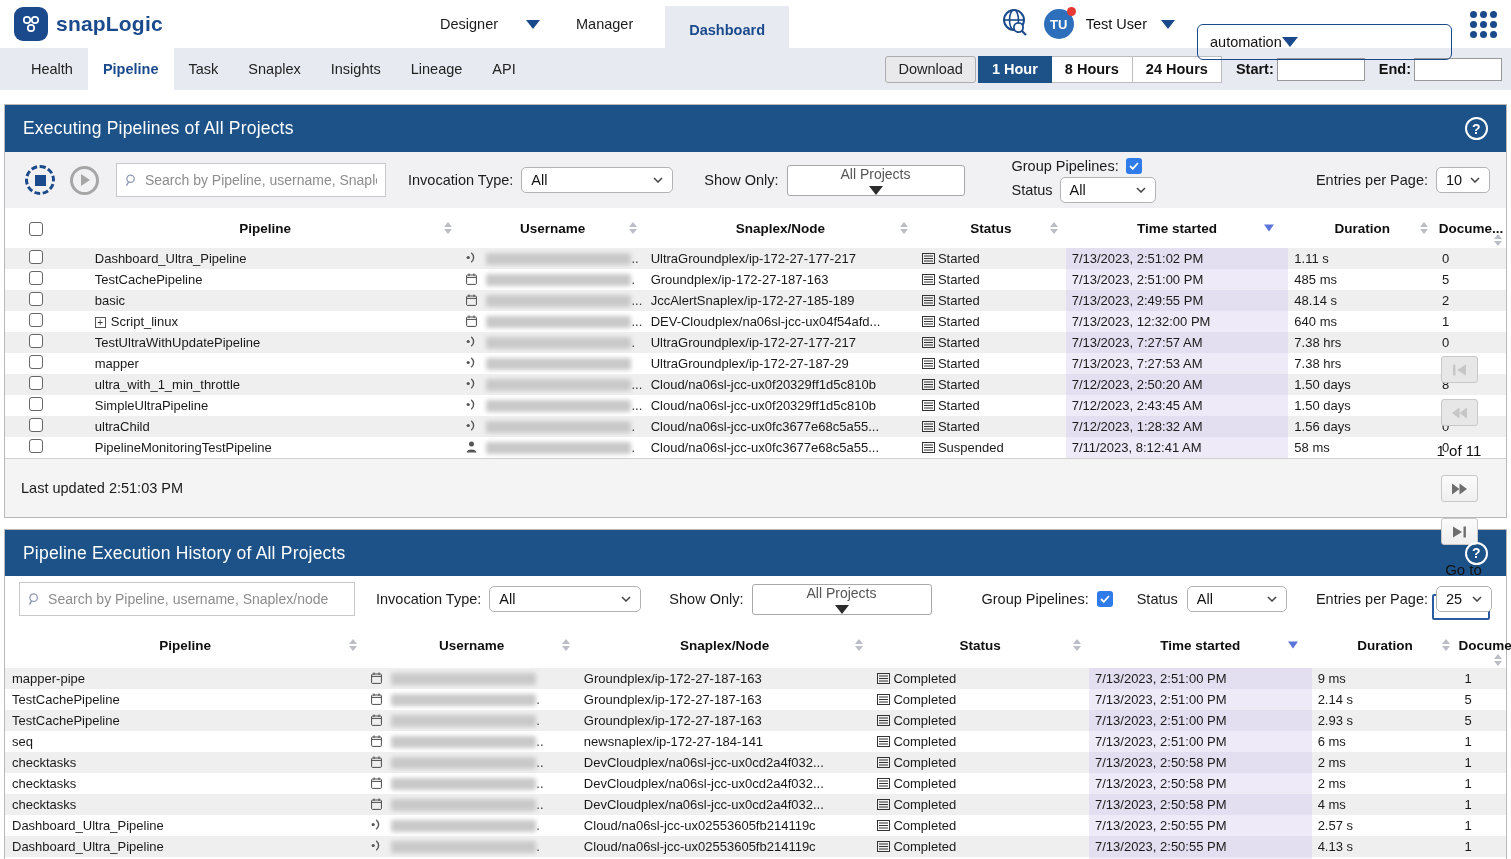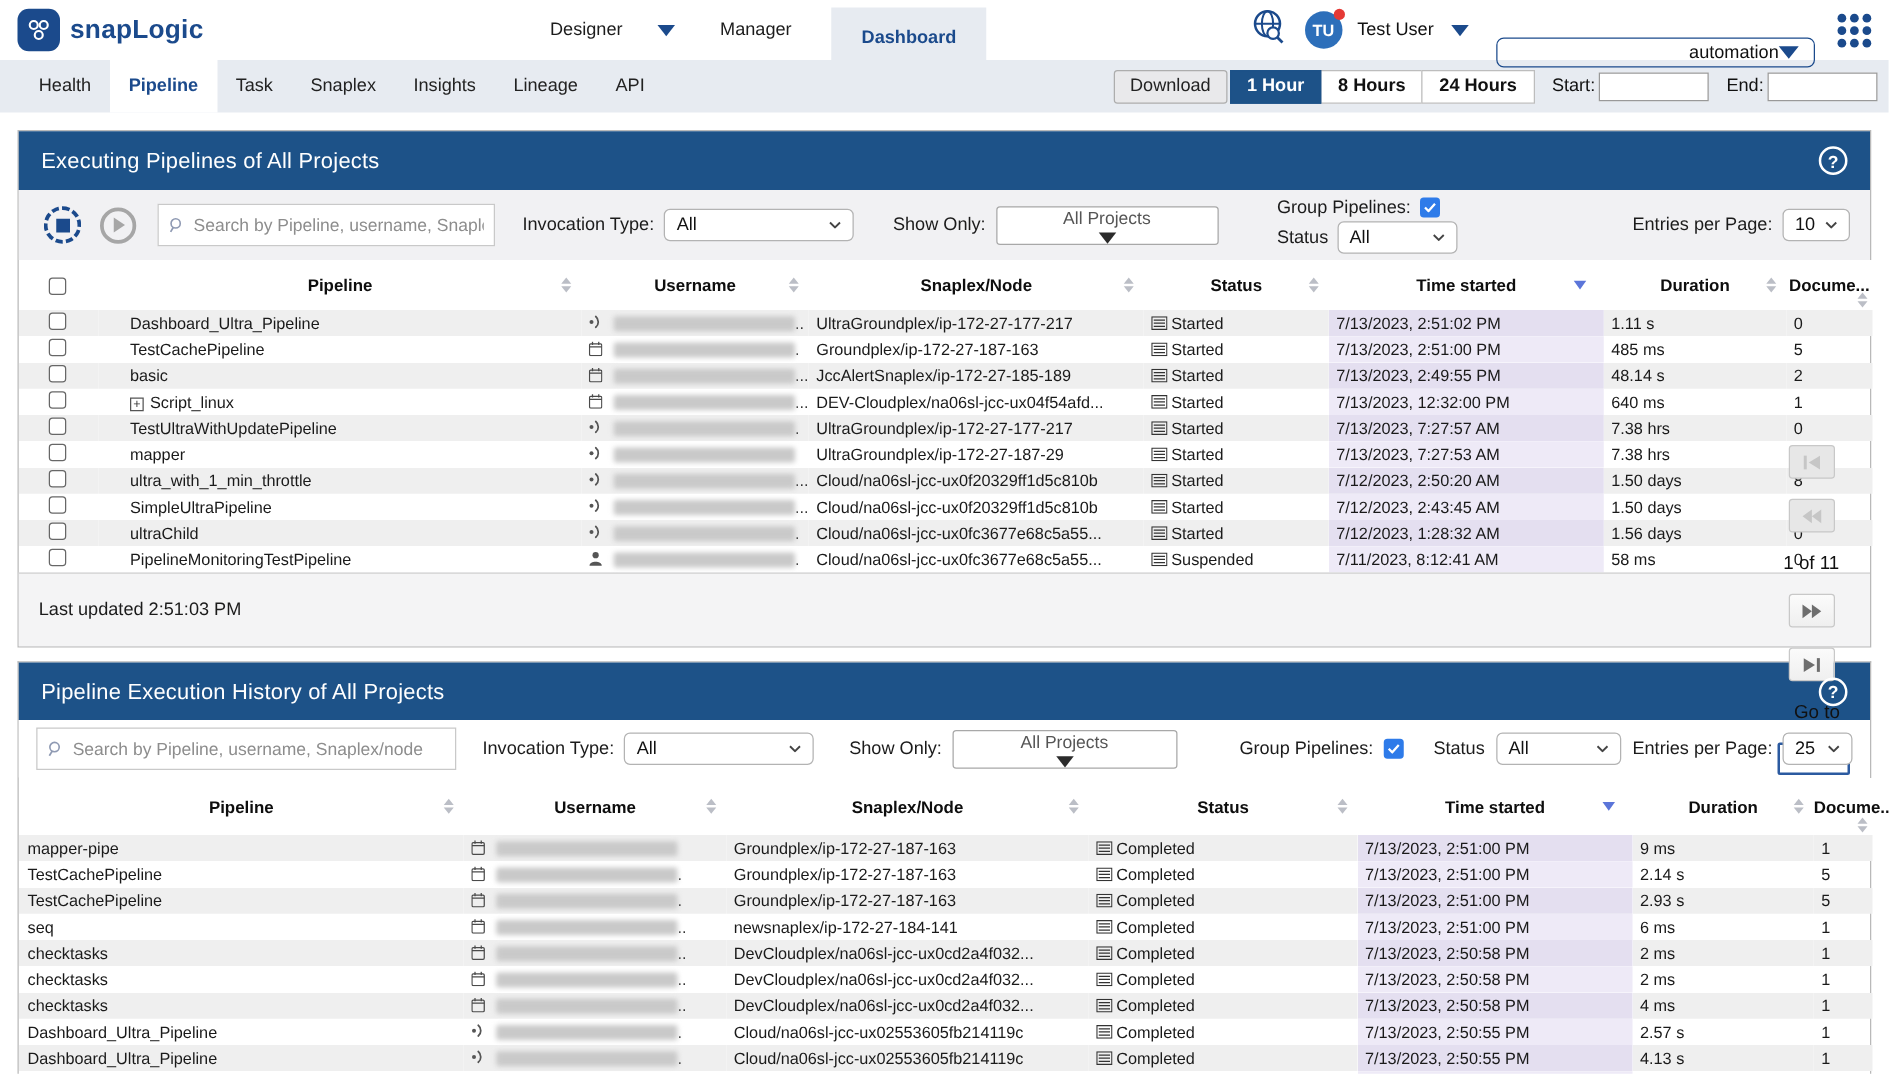--- a/index.html
+++ b/index.html
@@ -18,40 +18,40 @@
   .topnav{position:absolute; left:430px; top:0; height:48px; display:flex; align-items:center; gap:0; font-size:14.5px;}
   .topnav .navitem{padding:0 10px; height:48px; display:flex; align-items:center; color:#1c1c1c; cursor:pointer;}
   .caretdn{width:0;height:0;border-left:7px solid transparent;border-right:7px solid transparent;border-top:9px solid var(--brand); margin:0 26px 0 18px;}
   .navitem.mgr{margin-right:22px;}
   .navitem.active-top{background:var(--subnav); color:var(--brand); font-weight:600; padding:0 24px;margin-top:12px;}
   .hdr-right{margin-left:auto; display:flex; align-items:center; gap:12px; margin-right:14px;}
   .avatar{position:relative; width:30px; height:30px; border-radius:50%; background:#2D6FBA; color:#fff; font-size:13px; font-weight:700; display:flex; align-items:center; justify-content:center;}
   .avatar .reddot{position:absolute; top:-2px; right:-2px; width:9px; height:9px; border-radius:50%; background:#E53935;}
   .username-top{font-size:14.5px; color:#111;}
   .smallcaret{width:0;height:0;border-left:7px solid transparent;border-right:7px solid transparent;border-top:9px solid var(--brand); margin-left:2px;}
-  .orgselect{width:255px; height:24px; border:1.5px solid var(--brand); border-radius:6px; display:flex; align-items:center; justify-content:flex-end; padding:0 12px; font-size:14.5px; color:#111; margin-left:10px;margin-top:36px;}
+  .orgselect{width:255px; height:36px; border:1.5px solid var(--brand); border-radius:6px; display:flex; align-items:center; justify-content:flex-start; padding:0 12px; font-size:14.5px; color:#111; margin-left:10px;margin-top:36px;}
   .orgselect .fcaret{width:0;height:0;border-left:8px solid transparent;border-right:8px solid transparent;border-top:10px solid var(--brand);}
   .waffle{display:grid; grid-template-columns:repeat(3,7px); grid-gap:3px; margin-left:6px; cursor:pointer;}
   .waffle i{width:7px;height:7px;border-radius:50%;background:var(--brand);}
 
   
   .subnav{height:42px; background:var(--subnav); display:flex; align-items:center;}
   .tabs{display:flex; height:42px; margin-left:16px;}
   .tab{padding:0 15px; display:flex; align-items:center; font-size:14.5px; color:#222; cursor:pointer;}
   .tab.active{background:#fff; color:var(--brand); font-weight:600;}
   .subnav-right{margin-left:auto; display:flex; align-items:center; margin-right:9px;}
   .btn-download{height:27px; padding:0 12px; background:#E9E9EB; border:1px solid #ADADAD; border-radius:3px; font-size:14.5px; color:#222; display:flex; align-items:center; cursor:pointer;}
   .rangegrp{display:flex; margin-left:3px;}
   .btn-range{height:27px; padding:0 13px; background:#fff; border:1px solid #BDBDBD; font-size:14.5px; font-weight:700; color:#111; display:flex; align-items:center; cursor:pointer; margin-left:-1px;}
   .btn-range.active{background:var(--primary); color:#fff; border-color:var(--primary); z-index:1;}
-  .datelbl{font-size:14.5px; font-weight:400; color:#111; margin:0 3px 0 14px;}
+  .datelbl{font-size:14.5px; font-weight:700; color:#111; margin:0 3px 0 14px;}
   .dateinput{width:88px; height:23px; border:1px solid #999; background:#fff;}
 
   
-  .panel{margin:0 14px; border:1px solid #B9B9B9; background:#fff;}
+  .panel{margin:0 4px; border:1px solid #B9B9B9; background:#fff;}
   .panel.first{margin-top:14px;}
   .panel.second{margin-top:11px; border-bottom:none;}
   .ptitle{height:47px; background:var(--primary); color:#fff; display:flex; align-items:center; padding:0 18px; font-size:17.5px; letter-spacing:.2px;}
   .helpicon{margin-left:auto; width:23px; height:23px; border:2px solid #fff; border-radius:50%; color:#fff; font-size:14px; font-weight:700; display:flex; align-items:center; justify-content:center; cursor:pointer;}
 
   .toolbar{display:flex; align-items:center; background:#F1F1F3; height:56px;}
   .toolbar.white{background:#fff; height:46px;}
   .stopbtn{width:30px; height:30px; border:3px dashed var(--brand); border-radius:50%; margin-left:20px; display:flex; align-items:center; justify-content:center; cursor:pointer;}
   .stopbtn i{width:11px; height:11px; background:var(--brand); display:block;}
   .playbtn{width:29px; height:29px; border:3px solid #A6A6A6; border-radius:50%; margin-left:15px; display:flex; align-items:center; justify-content:center; cursor:pointer;}

